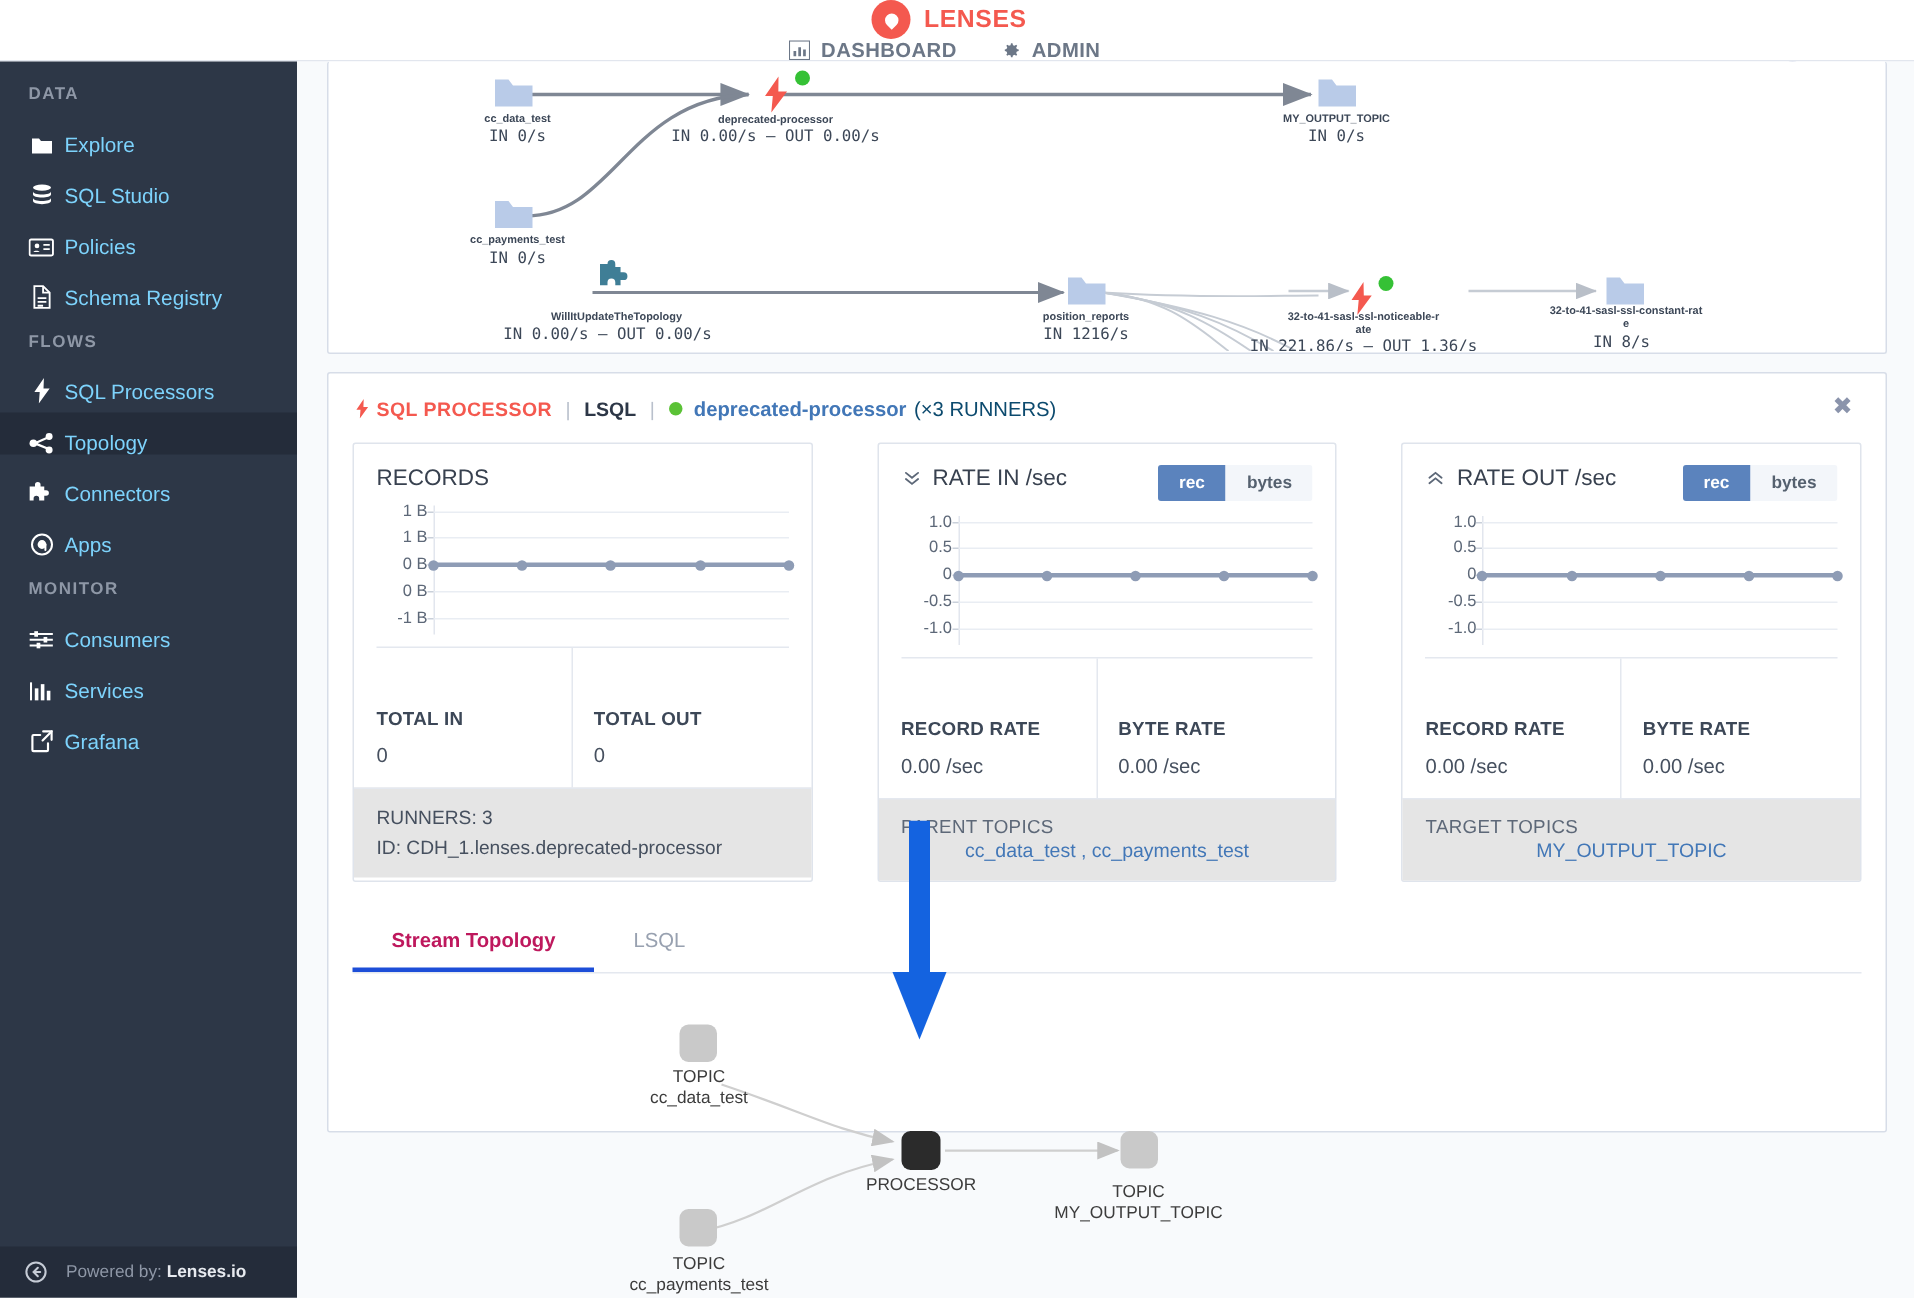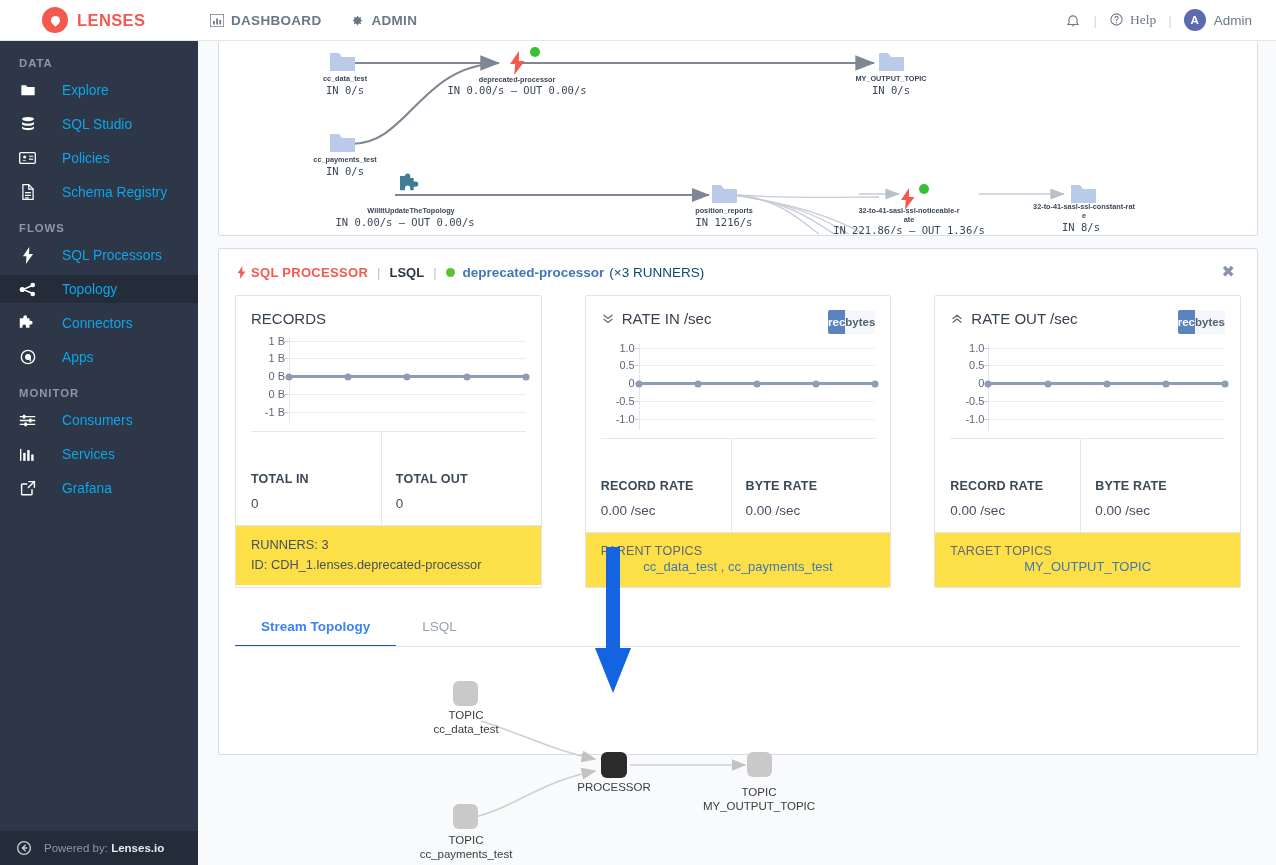--- a/index.html
+++ b/index.html
@@ -7,21 +7,21 @@
     margin: 0; padding: 0;
     width: 1276px; height: 865px;
     background: #f8fafc;
     font-family: "Liberation Sans", sans-serif;
     overflow: hidden;
   }
   
   #topbar {
     position: absolute; top: 0; left: 0; width: 1276px; height: 41px;
     background: #ffffff; border-bottom: 1px solid #e2e6ee;
-    display: flex; align-items: center;
+    display: flex; align-items: center; flex-direction: column;
   }
   #brand { display: flex; align-items: center; width: 198px; padding-left: 42px; }
   #brand .logo {
     width: 26px; height: 26px; border-radius: 50%; background: #f4594f;
     display: flex; align-items: center; justify-content: center; margin-right: 9px;
   }
   #brand .logo .inner {
     width: 9px; height: 9px; border-radius: 50% 50% 50% 0;
     transform: rotate(-45deg); background: #ffffff;
   }
@@ -46,22 +46,22 @@
   #topright .user { display: flex; align-items: center; gap: 8px; cursor: pointer; }
 
   
   #sidebar {
     position: absolute; top: 41px; left: 0; width: 198px; height: 824px;
     background: #2d3747; color: #e7eaef;
   }
   .side-group { color: #8e97a6; font-size: 11.3px; font-weight: bold;
     letter-spacing: 1px; padding: 16px 0 7px 19px; }
   .side-item {
-    height: 28px; display: flex; align-items: center; gap: 26px;
-    padding-left: 19px; font-size: 13.8px; color: #0ea5e9; cursor: pointer;
+    height: 28px; display: flex; align-items: flex-end; gap: 7px;
+    padding-left: 19px; font-size: 13.8px; color: #7dd3fc; cursor: pointer;
     margin-bottom: 0; 
   }
   .side-item + .side-item { margin-top: 6px; }
   .side-item.active { background: #242c3a; }
   .side-ico { width: 17px; display: flex; align-items: center; justify-content: center; color: #fff; }
   #sidefoot {
     position: absolute; bottom: 0; left: 0; width: 198px; height: 34px;
     background: #242c3a; display: flex; align-items: center; gap: 12px;
     padding-left: 16px; font-size: 11.5px; color: #8e97a6;
   }
@@ -86,21 +86,21 @@
   #detail-head .runners { color: #0c4a6e; font-size: 13.5px; margin-left: 5px; }
   #close-btn { margin-left: auto; color: #8a93ab; font-size: 16px; cursor: pointer; line-height: 1; padding: 4px; }
 
   
   .cards { display: flex; gap: 43px; padding: 0 16px; }
   .card { width: 316px; border: 1px solid #dfe4ec; border-radius: 2px; background: #fff; }
   .card-body { padding: 14px 15px 0 15px; }
   .card-title { font-size: 15px; color: #38414f; display: flex; align-items: center; gap: 7px; }
   .card-head-row { display: flex; align-items: flex-start; justify-content: space-between; }
   .toggle { display: flex; border-radius: 2px; overflow: hidden; }
-  .toggle div { font-size: 11.5px; font-weight: bold; padding: 6px 0; cursor: pointer; }
+  .toggle div { font-size: 11.5px; font-weight: bold; padding: 6px 14px; cursor: pointer; }
   .toggle .on { background: #5b83bd; color: #fff; }
   .toggle .off { background: #f3f6fa; color: #55616f; }
 
   .chart { position: relative; height: 86px; margin-top: 10px; }
   .chart .ylabels { position: absolute; left: 0; top: 0; width: 34px; height: 86px; }
   .chart .ylabels span {
     position: absolute; right: 0; font-size: 11px; color: #5d6878;
     transform: translateY(-50%); white-space: nowrap;
   }
   .chart .plot { position: absolute; left: 38px; right: 0; top: 0; bottom: 0; }
@@ -108,31 +108,31 @@
   .chart .axis { position: absolute; left: 0; top: 0; bottom: 0; width: 1px; background: #e2e6ee; }
   .chart .tickmark { position: absolute; left: -4px; width: 4px; height: 1px; background: #c9d0da; }
   .chart .series { position: absolute; left: 0; right: 0; height: 3px; background: #8e9cb5; border-radius: 2px; }
   .chart .pt { position: absolute; width: 7px; height: 7px; border-radius: 50%; background: #8e9cb5; transform: translate(-50%,-50%); }
 
   .stat-row { display: flex; border-top: 1px solid #e4e8ef; margin-top: 8px; }
   .stat { flex: 1; padding: 12px 0 14px 0; }
   .stat:last-child { border-left: 1px solid #e4e8ef; padding-left: 14px; }
   .stat .lbl { font-size: 12.5px; font-weight: bold; color: #3c4757; letter-spacing: .2px; margin-top: 28px; }
   .stat .val { font-size: 13.5px; color: #46505f; margin-top: 10px; }
-  .card-foot { background: #fde047; border-top: 1px solid #e4e8ef; padding: 11px 15px 13px 15px; }
+  .card-foot { background: #e5e5e5; border-top: 1px solid #e4e8ef; padding: 11px 15px 13px 15px; }
   .card-foot .l1 { font-size: 12.8px; color: #46505f; }
   .card-foot .l2 { font-size: 12.8px; color: #46505f; margin-top: 5px; }
   .card-foot .cap { font-size: 12.5px; color: #5d6878; letter-spacing: .2px; }
   .card-foot .links { margin-top: 1px; font-size: 13px; color: #4277b7; text-align: center; }
   .card-foot .links a { color: #4277b7; text-decoration: none; cursor: pointer; }
 
   
   .tabs { display: flex; margin: 22px 16px 0 16px; border-bottom: 1px solid #e4e8ef; }
   .tab { padding: 9px 26px 11px 26px; font-size: 13.5px; color: #98a1b0; cursor: pointer; }
-  .tab.active { color: #3b82f6; font-weight: bold; border-bottom: 1px solid #1d4ed8; }
+  .tab.active { color: #be185d; font-weight: bold; border-bottom: 3px solid #1d4ed8; }
 
   
   svg { display: block; }
 </style>
 </head>
 <body>
 
 <div id="topbar">
   <div id="brand">
     <div class="logo">

